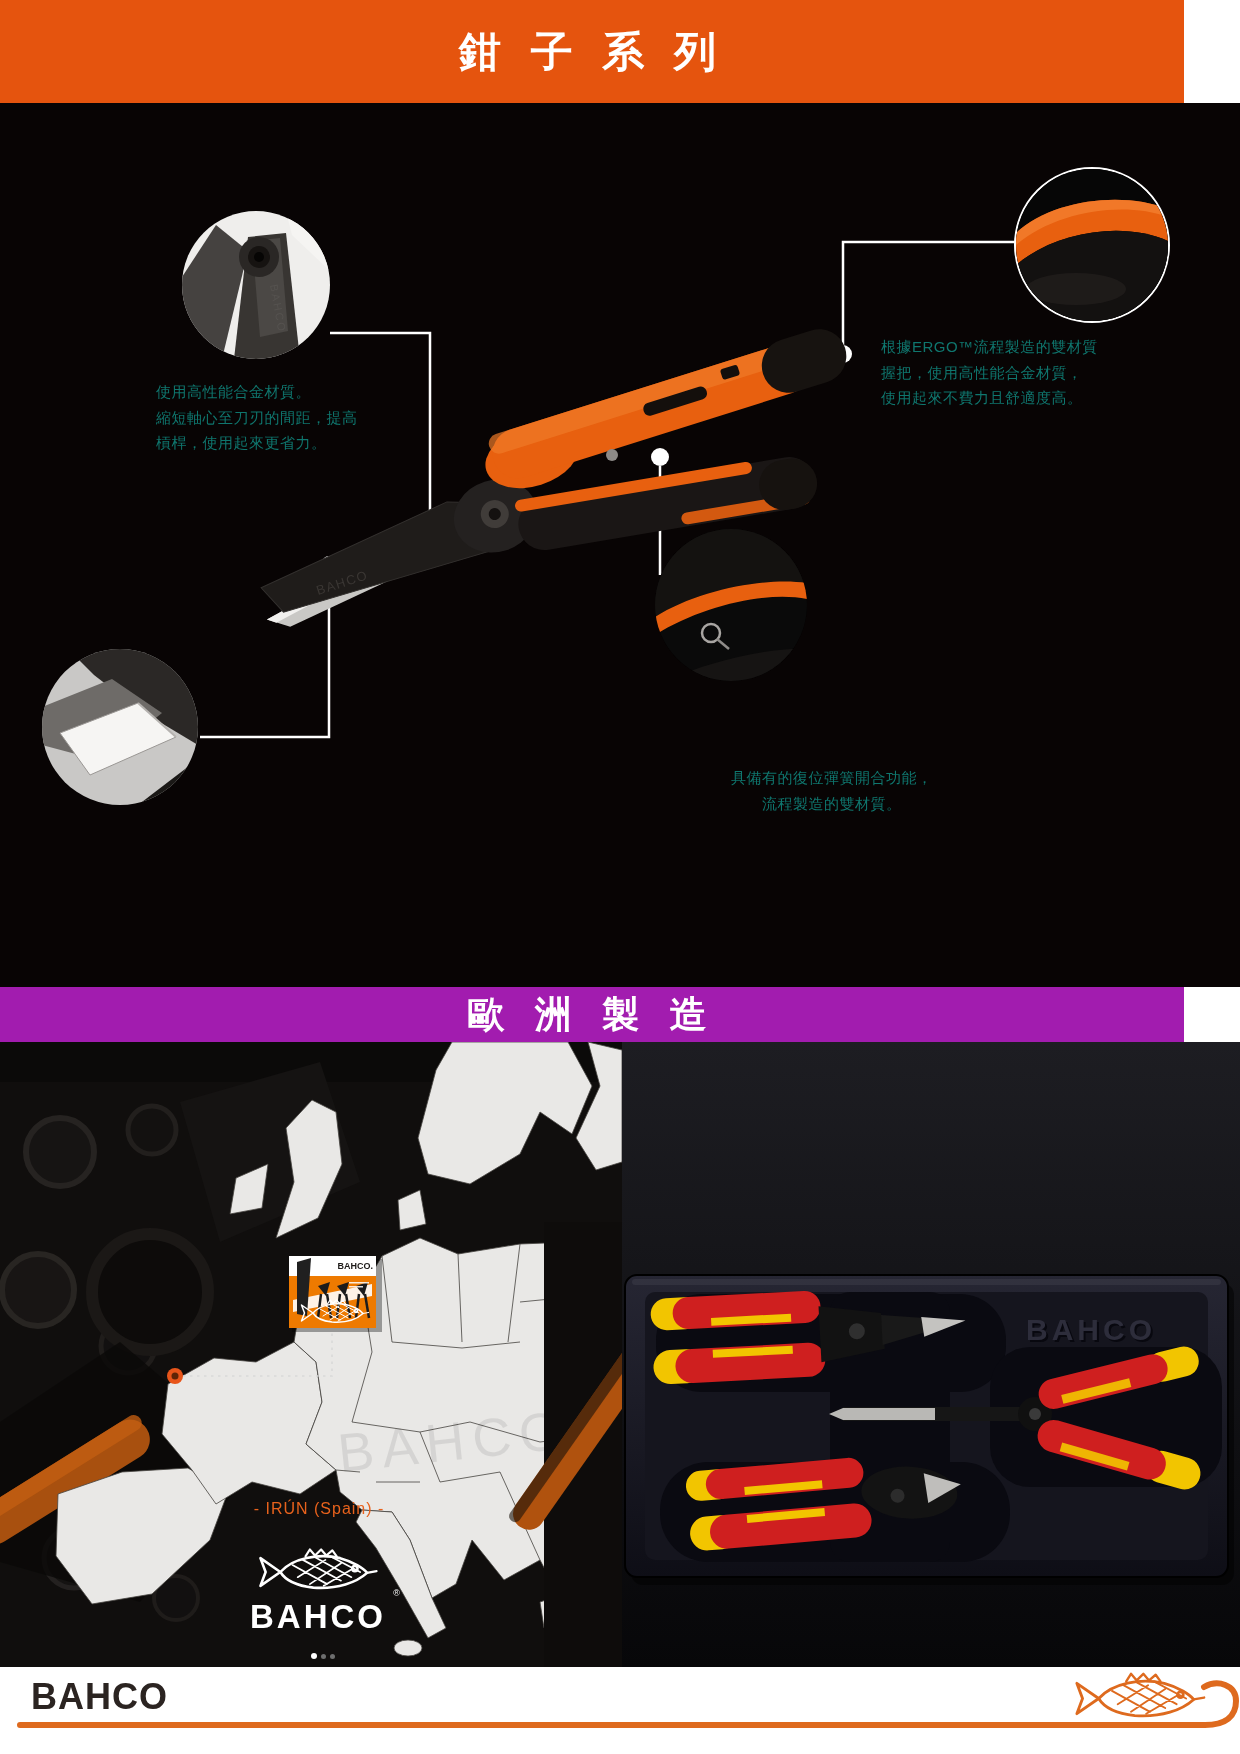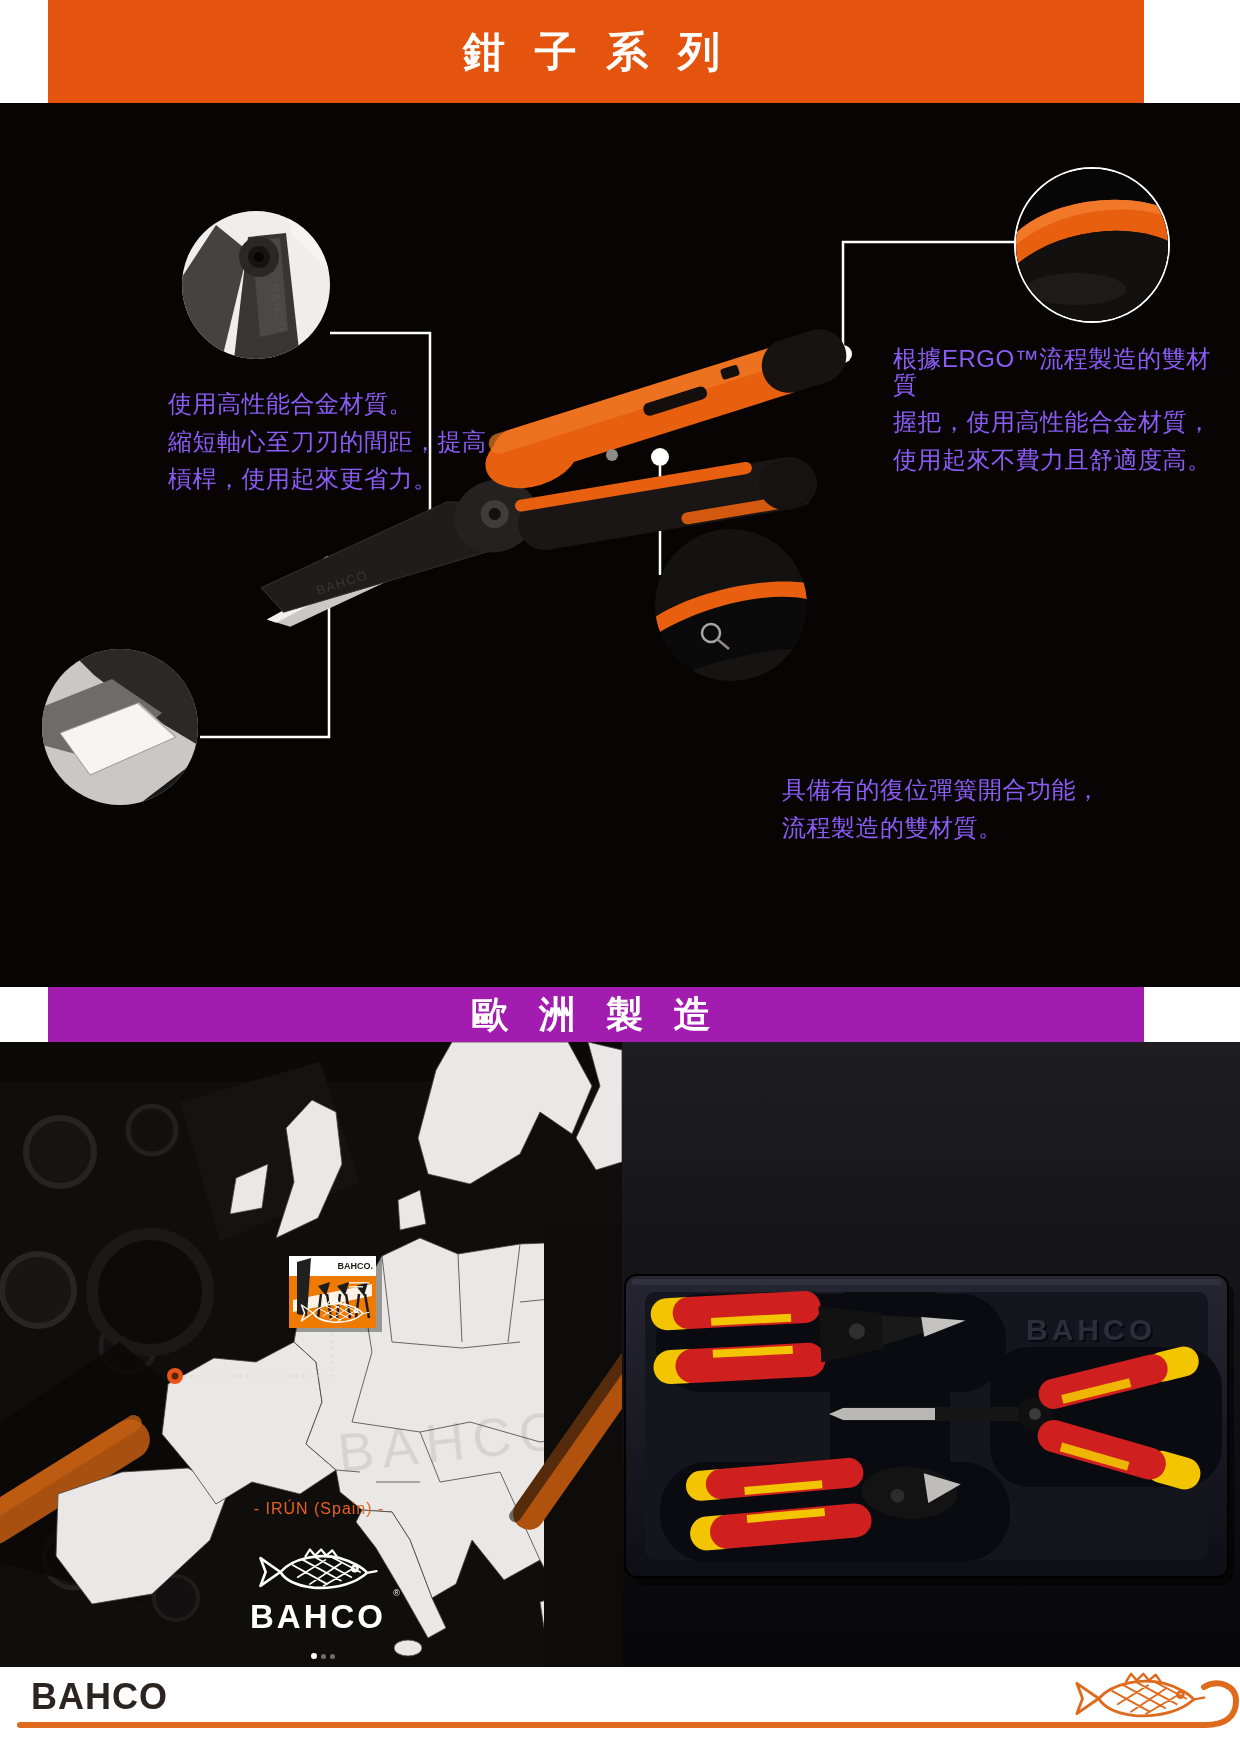--- a/index.html
+++ b/index.html
@@ -1,38 +1,38 @@
 <!DOCTYPE html>
 <html><head>
 <meta charset="utf-8">
 <style>
   html,body{margin:0;padding:0;background:#ffffff;}
   .page{position:relative;width:1240px;height:1754px;margin:0 auto;overflow:hidden;
         font-family:"Liberation Sans",sans-serif;background:#fff;}
   .abs{position:absolute;}
   
-  .banner{left:0;width:1096px;display:flex;align-items:center;justify-content:center;margin-left:48px;}
+  .banner{left:0;width:1184px;display:flex;align-items:center;justify-content:center;}
   .banner-top{top:0;height:103px;background:#E5540E;}
   .banner-mid{top:987px;height:55px;background:#a21caf;}
   .banner h1,.banner h2{margin:0;color:#fff;font-weight:bold;}
   .banner-top h1{font-size:42px;letter-spacing:9px;}
   .banner-mid h2{font-size:37px;letter-spacing:10px;}
   
   .hero{top:103px;left:0;width:1240px;height:884px;background:#080404;}
   .hero svg.overlay{left:0;top:0;}
   .circle{border-radius:50%;overflow:hidden;background:#000;}
   .c-tl{left:182px;top:108px;width:148px;height:148px;}
   .c-tr{left:1014px;top:64px;width:152px;height:152px;border:2px solid #fff;}
   .c-bl{left:42px;top:546px;width:156px;height:156px;}
   .c-br{left:655px;top:426px;width:152px;height:152px;}
-  .callout p{margin:12px;color:#8b5cf6;font-size:24px;line-height:25.5px;letter-spacing:0.5px;font-weight:500;}
+  .callout p{margin:0;color:#0f766e;font-size:15px;line-height:25.5px;letter-spacing:0.5px;font-weight:500;}
   .t-tl{left:156px;top:276px;}
   .t-tr{left:881px;top:231px;}
   .t-bl{left:262px;top:674px;}
-  .t-br{left:770px;top:662px;}
+  .t-br{left:731px;top:662px;text-align:center;}
   
   .europe{top:1042px;left:0;width:1240px;height:625px;background:#0C0B0A;}
   .irun{left:219px;top:458px;width:200px;text-align:center;color:#E8621C;font-size:16px;letter-spacing:1px;}
   .brand{left:218px;top:504px;width:200px;text-align:center;color:#fff;}
   .brand .word{font-size:33px;font-weight:bold;letter-spacing:3px;line-height:30px;}
   .brand .reg{position:absolute;right:18px;top:42px;font-size:9px;color:#fff;}
   .dots{left:301px;top:611px;width:44px;display:flex;gap:4px;align-items:center;justify-content:center;}
   .dots span{display:inline-block;border-radius:50%;}
   .dots .d1{width:6px;height:6px;background:#ffffff;}
   .dots .d2,.dots .d3{width:5px;height:5px;background:#6e6e6e;}

